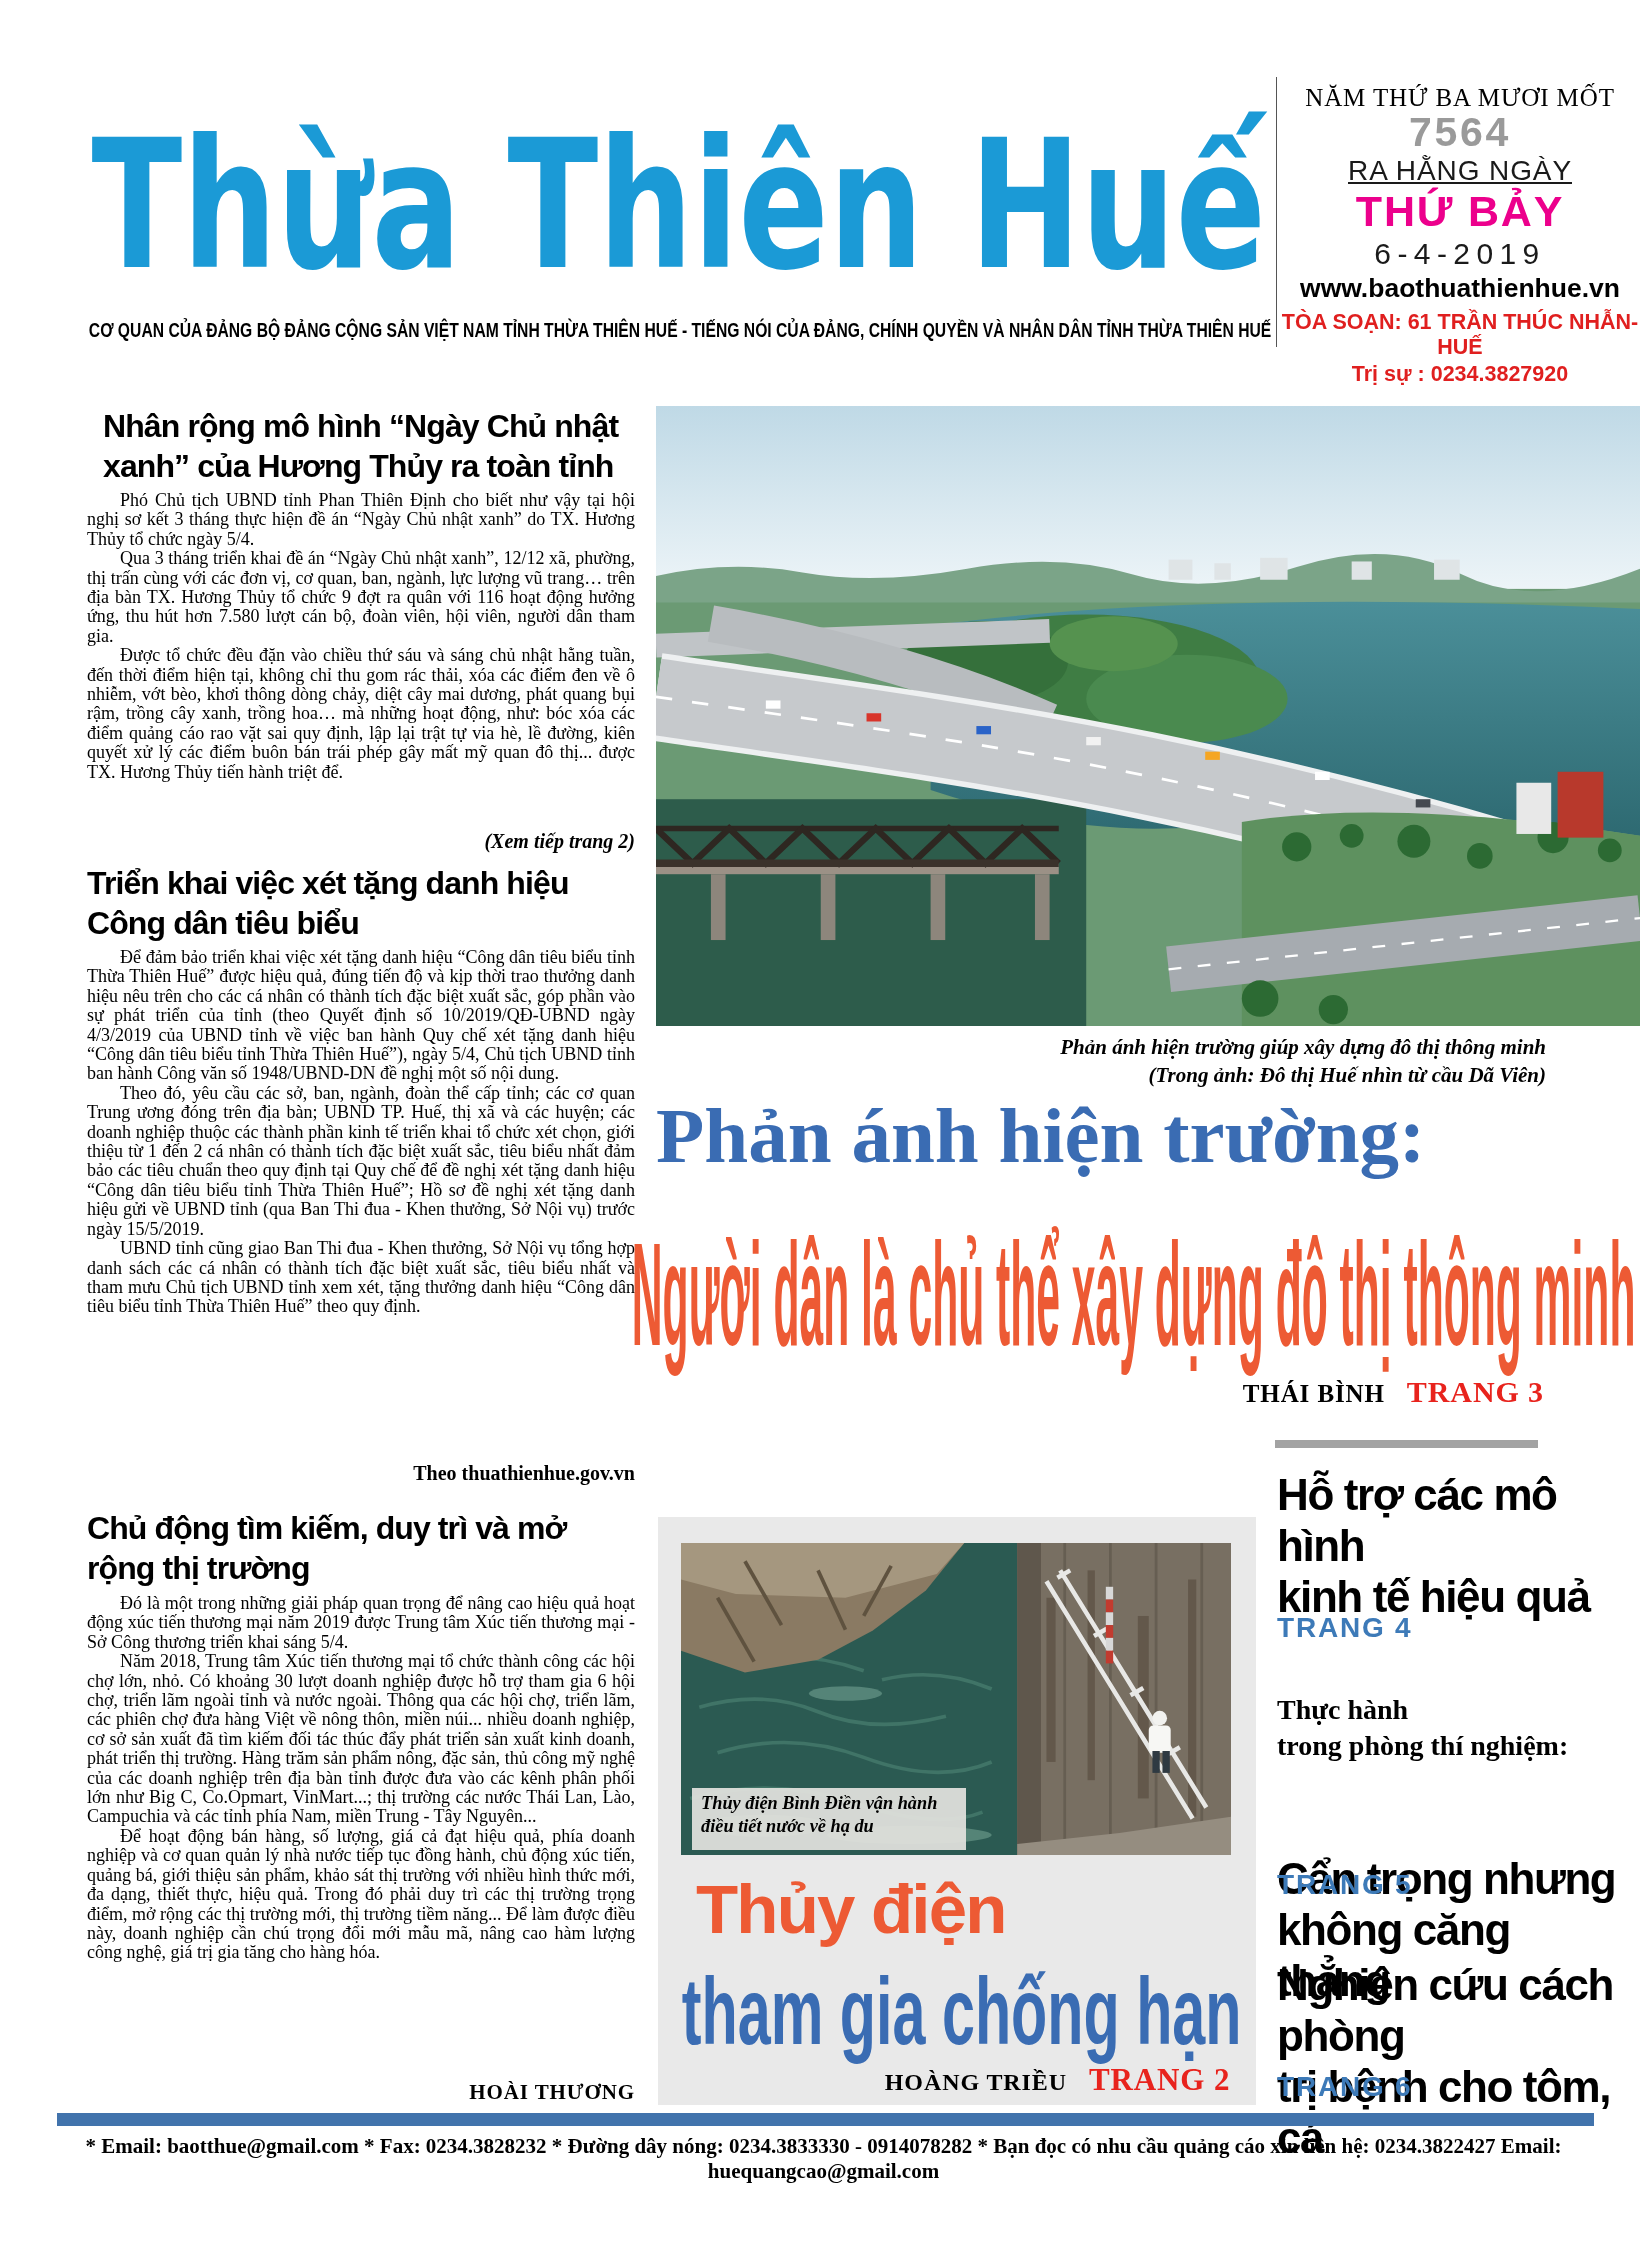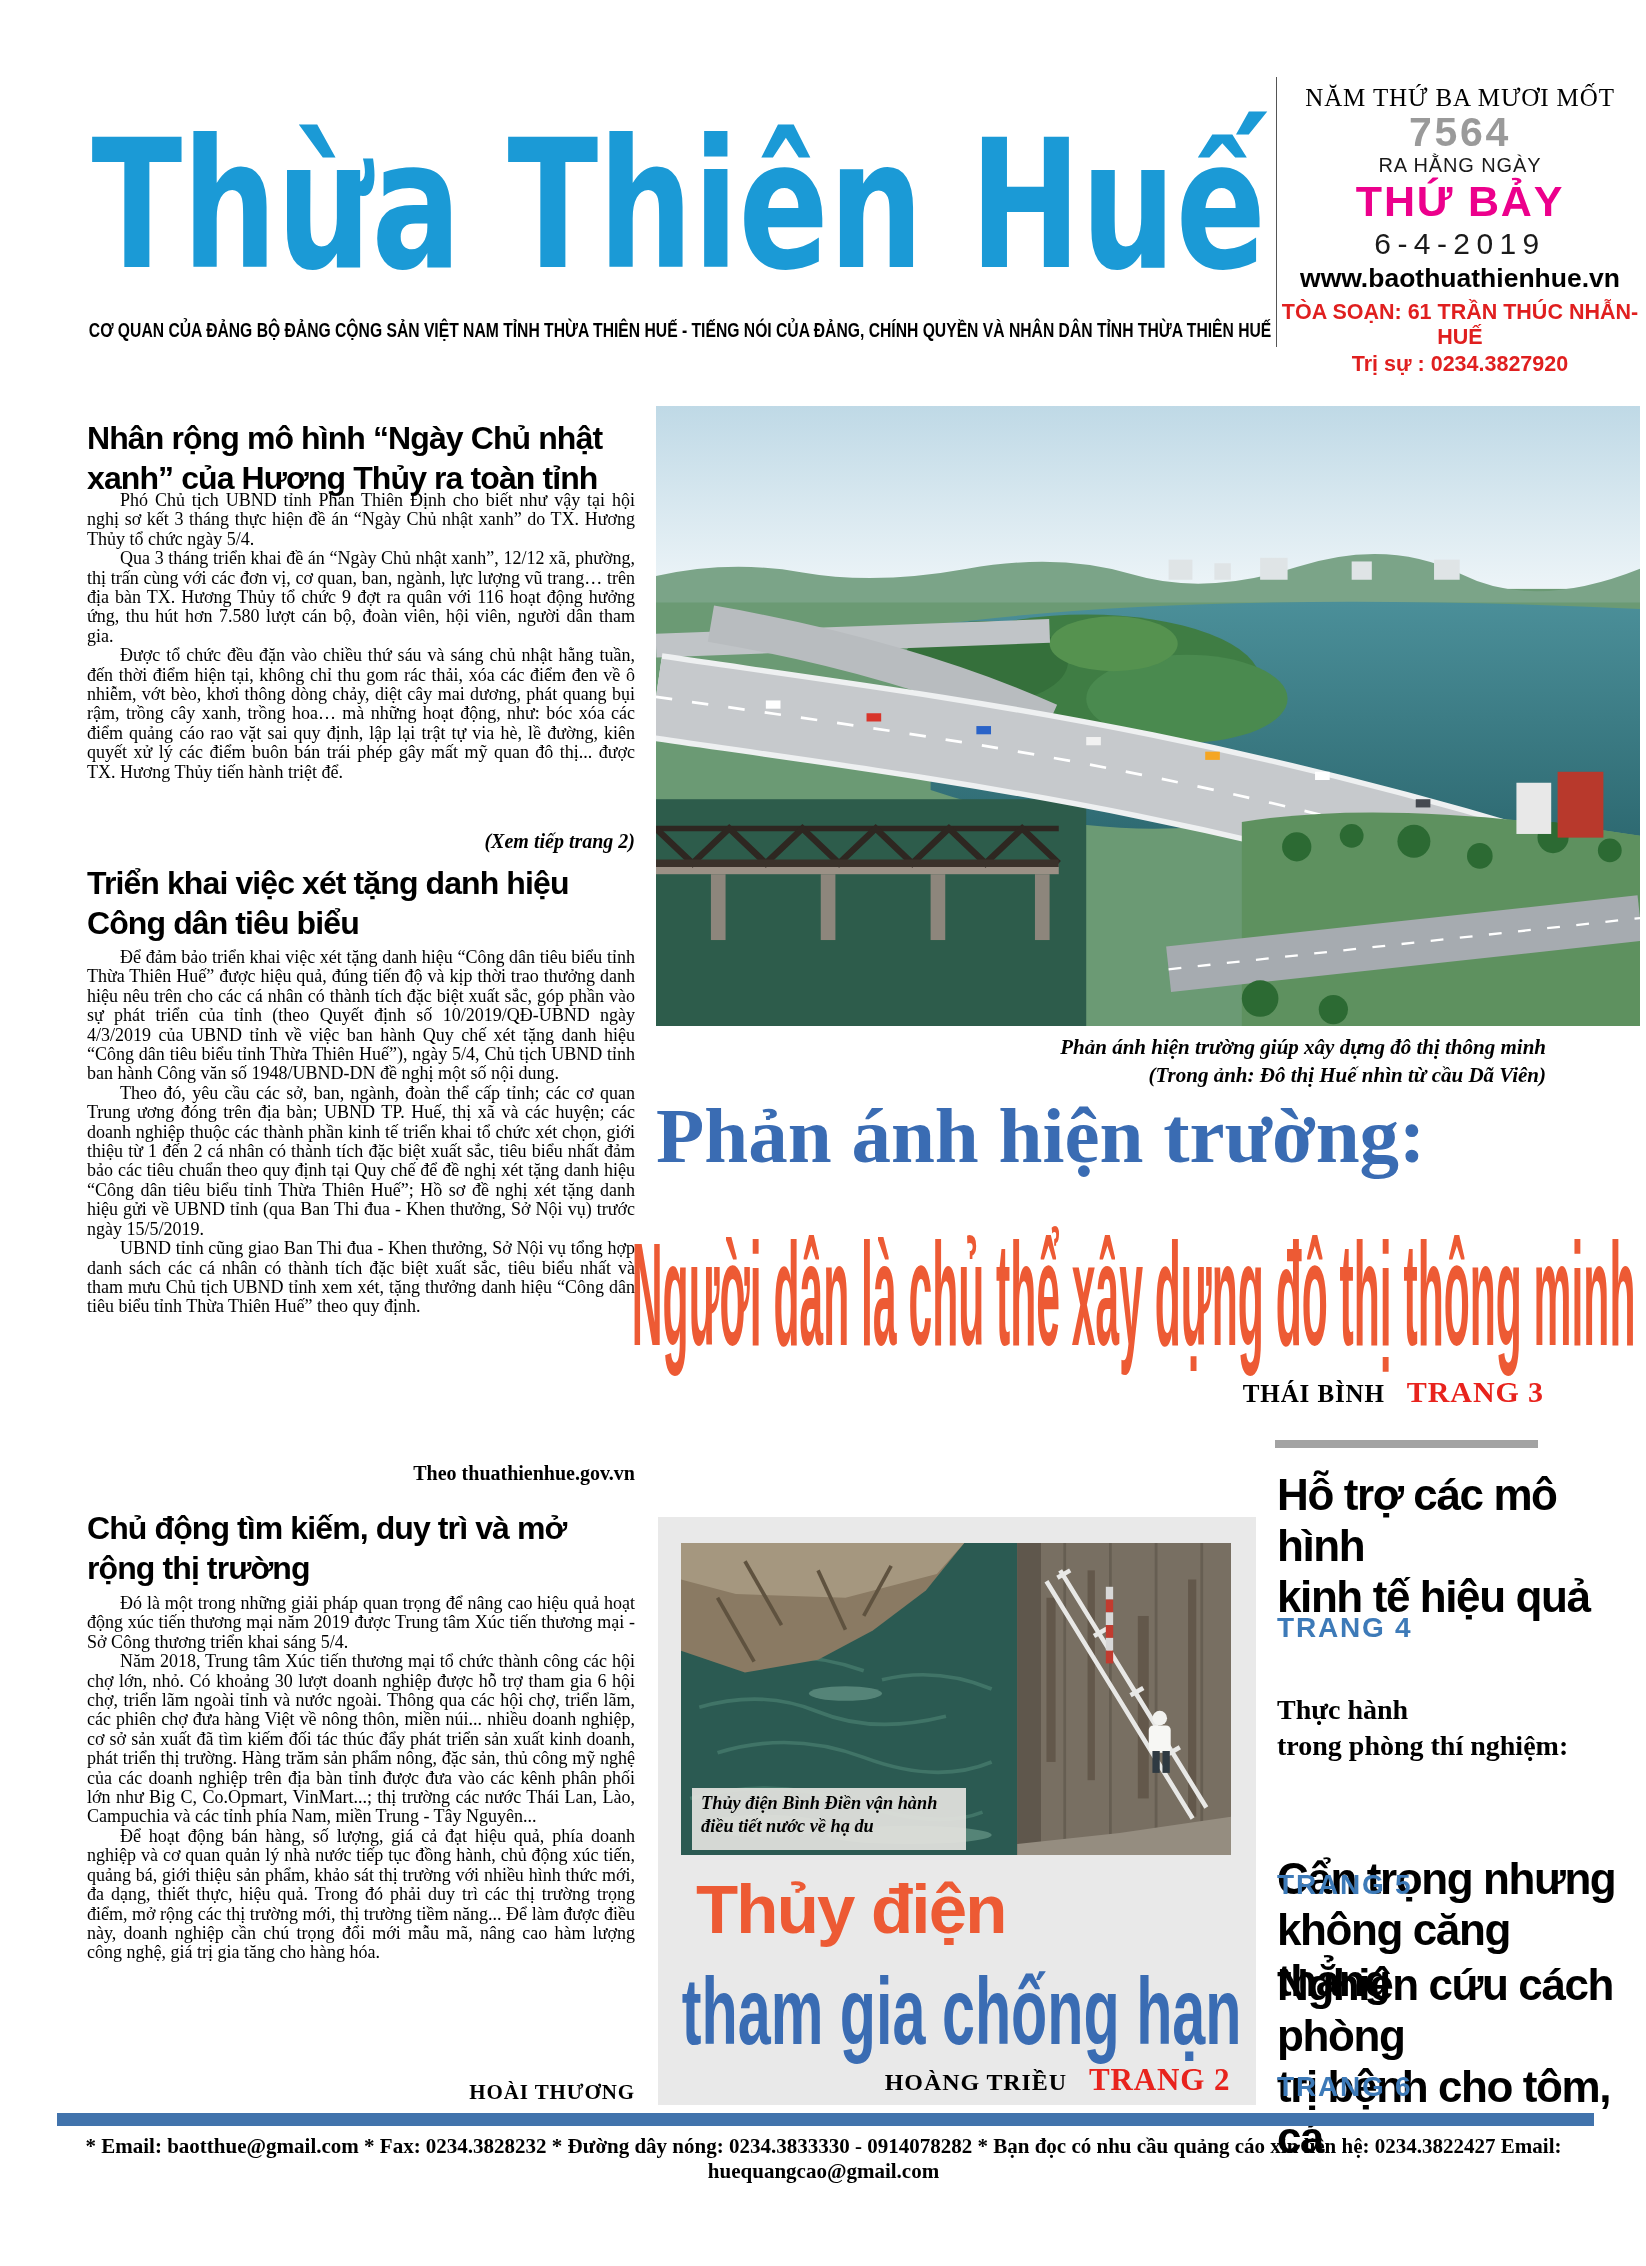--- a/index.html
+++ b/index.html
@@ -13,21 +13,21 @@
   svg { overflow:visible; display:block; }
 
   
   .masthead-svg { left:87px; top:53px; width:1188px; height:260px; }
   .tagline-svg  { left:87px; top:314px; width:1188px; height:31px; }
   .header-vline { left:1276px; top:77px; width:0.9px; height:270px; background:#555; }
   .info-box { left:1281px; top:73px; width:358px; text-align:center;
               font-family:"Liberation Sans", sans-serif; }
   .info-year   { font-family:"Liberation Serif", serif; font-size:25px; letter-spacing:0.9px; margin-top:11px; }
   .info-issue  { font-size:41px; font-weight:bold; color:#9a9a9a; letter-spacing:2.7px; line-height:1.0; }
-  .info-freq   { font-size:20px; letter-spacing:0.9px; line-height:1.25; color:#1a1a1a; }
+  .info-freq   { font-size:28px; letter-spacing:0.9px; line-height:1.25; color:#1a1a1a;text-decoration:underline; }
   .info-week   { font-size:43px; font-weight:bold; color:#ec008c; letter-spacing:1.8px; line-height:1.1; }
   .info-date   { font-size:30px; letter-spacing:6.4px; line-height:1.25; color:#1a1a1a; }
   .info-web    { font-size:26.5px; font-weight:bold; line-height:1.15; }
   .info-addr   { font-size:21.5px; font-weight:bold; color:#e01f1f; line-height:1.2; margin-top:6.4px; }
   .info-phone  { font-size:21.5px; font-weight:bold; color:#e01f1f; line-height:1.25; }
 
   
   .lcol { left:87px; width:548px; }
   .art-headline {
     font-family:"Liberation Sans", sans-serif; font-weight:bold;
@@ -99,21 +99,21 @@
     <div class="info-year">NĂM THỨ BA MƯƠI MỐT</div>
     <div class="info-issue">7564</div>
     <div class="info-freq">RA HẰNG NGÀY</div>
     <div class="info-week">THỨ BẢY</div>
     <div class="info-date">6-4-2019</div>
     <div class="info-web">www.baothuathienhue.vn</div>
     <div class="info-addr">TÒA SOẠN: 61 TRẦN THÚC NHẪN-HUẾ</div>
     <div class="info-phone">Trị sự : 0234.3827920</div>
   </div>
 
-  <div class="abs lcol art-headline" style="top:418px;">Nhân rộng mô hình “Ngày Chủ nhật xanh” của Hương Thủy ra toàn tỉnh</div>
+  <div class="abs lcol art-headline" style="top:406px;margin-left:16px;">Nhân rộng mô hình “Ngày Chủ nhật xanh” của Hương Thủy ra toàn tỉnh</div>
   <div class="abs lcol art-body" style="top:491px; height:340px;">
     <p>Phó Chủ tịch UBND tỉnh Phan Thiên Định cho biết như vậy tại hội nghị sơ kết 3 tháng thực hiện đề án “Ngày Chủ nhật xanh” do TX. Hương Thủy tổ chức ngày 5/4.</p>
     <p>Qua 3 tháng triển khai đề án “Ngày Chủ nhật xanh”, 12/12 xã, phường, thị trấn cùng với các đơn vị, cơ quan, ban, ngành, lực lượng vũ trang… trên địa bàn TX. Hương Thủy tổ chức 9 đợt ra quân với 116 hoạt động hưởng ứng, thu hút hơn 7.580 lượt cán bộ, đoàn viên, hội viên, người dân tham gia.</p>
     <p>Được tổ chức đều đặn vào chiều thứ sáu và sáng chủ nhật hằng tuần, đến thời điểm hiện tại, không chỉ thu gom rác thải, xóa các điểm đen về ô nhiễm, vớt bèo, khơi thông dòng chảy, diệt cây mai dương, phát quang bụi rậm, trồng cây xanh, trồng hoa… mà những hoạt động, như: bóc xóa các điểm quảng cáo rao vặt sai quy định, lập lại trật tự via hè, lề đường, kiên quyết xử lý các điểm buôn bán trái phép gây mất mỹ quan đô thị... được TX. Hương Thủy tiến hành triệt để.</p>
   </div>
   <div class="abs lcol art-tail tail-italic" style="top:830px;">(Xem tiếp trang 2)</div>
 
   <div class="abs lcol art-headline" style="top:863px;">Triển khai việc xét tặng danh hiệu Công dân tiêu biểu</div>
   <div class="abs lcol art-body" style="top:948px; height:512px;">
     <p>Để đảm bảo triển khai việc xét tặng danh hiệu “Công dân tiêu biểu tỉnh Thừa Thiên Huế” được hiệu quả, đúng tiến độ và kịp thời trao thưởng danh hiệu nêu trên cho các cá nhân có thành tích đặc biệt xuất sắc, góp phần vào sự phát triển của tỉnh (theo Quyết định số 10/2019/QĐ-UBND ngày 4/3/2019 của UBND tỉnh về việc ban hành Quy chế xét tặng danh hiệu “Công dân tiêu biểu tỉnh Thừa Thiên Huế”), ngày 5/4, Chủ tịch UBND tỉnh ban hành Công văn số 1948/UBND-DN đề nghị một số nội dung.</p>

